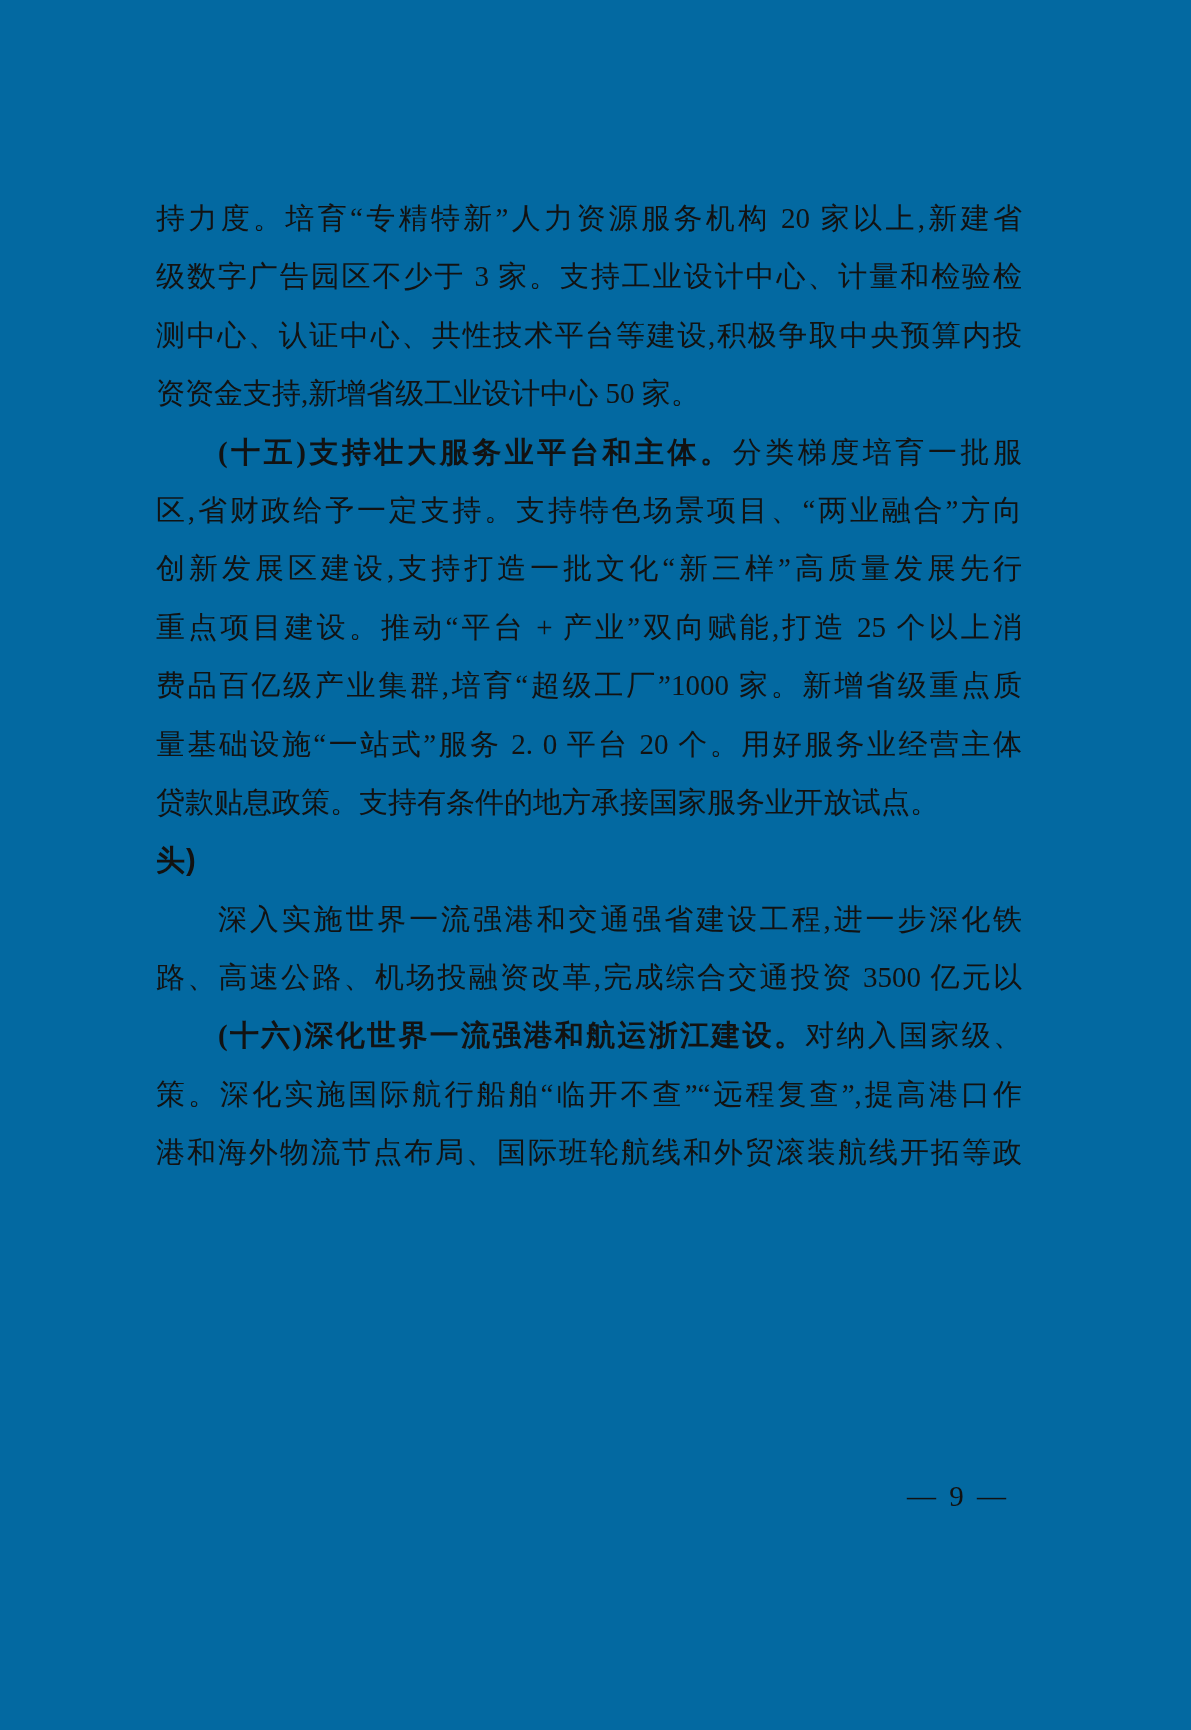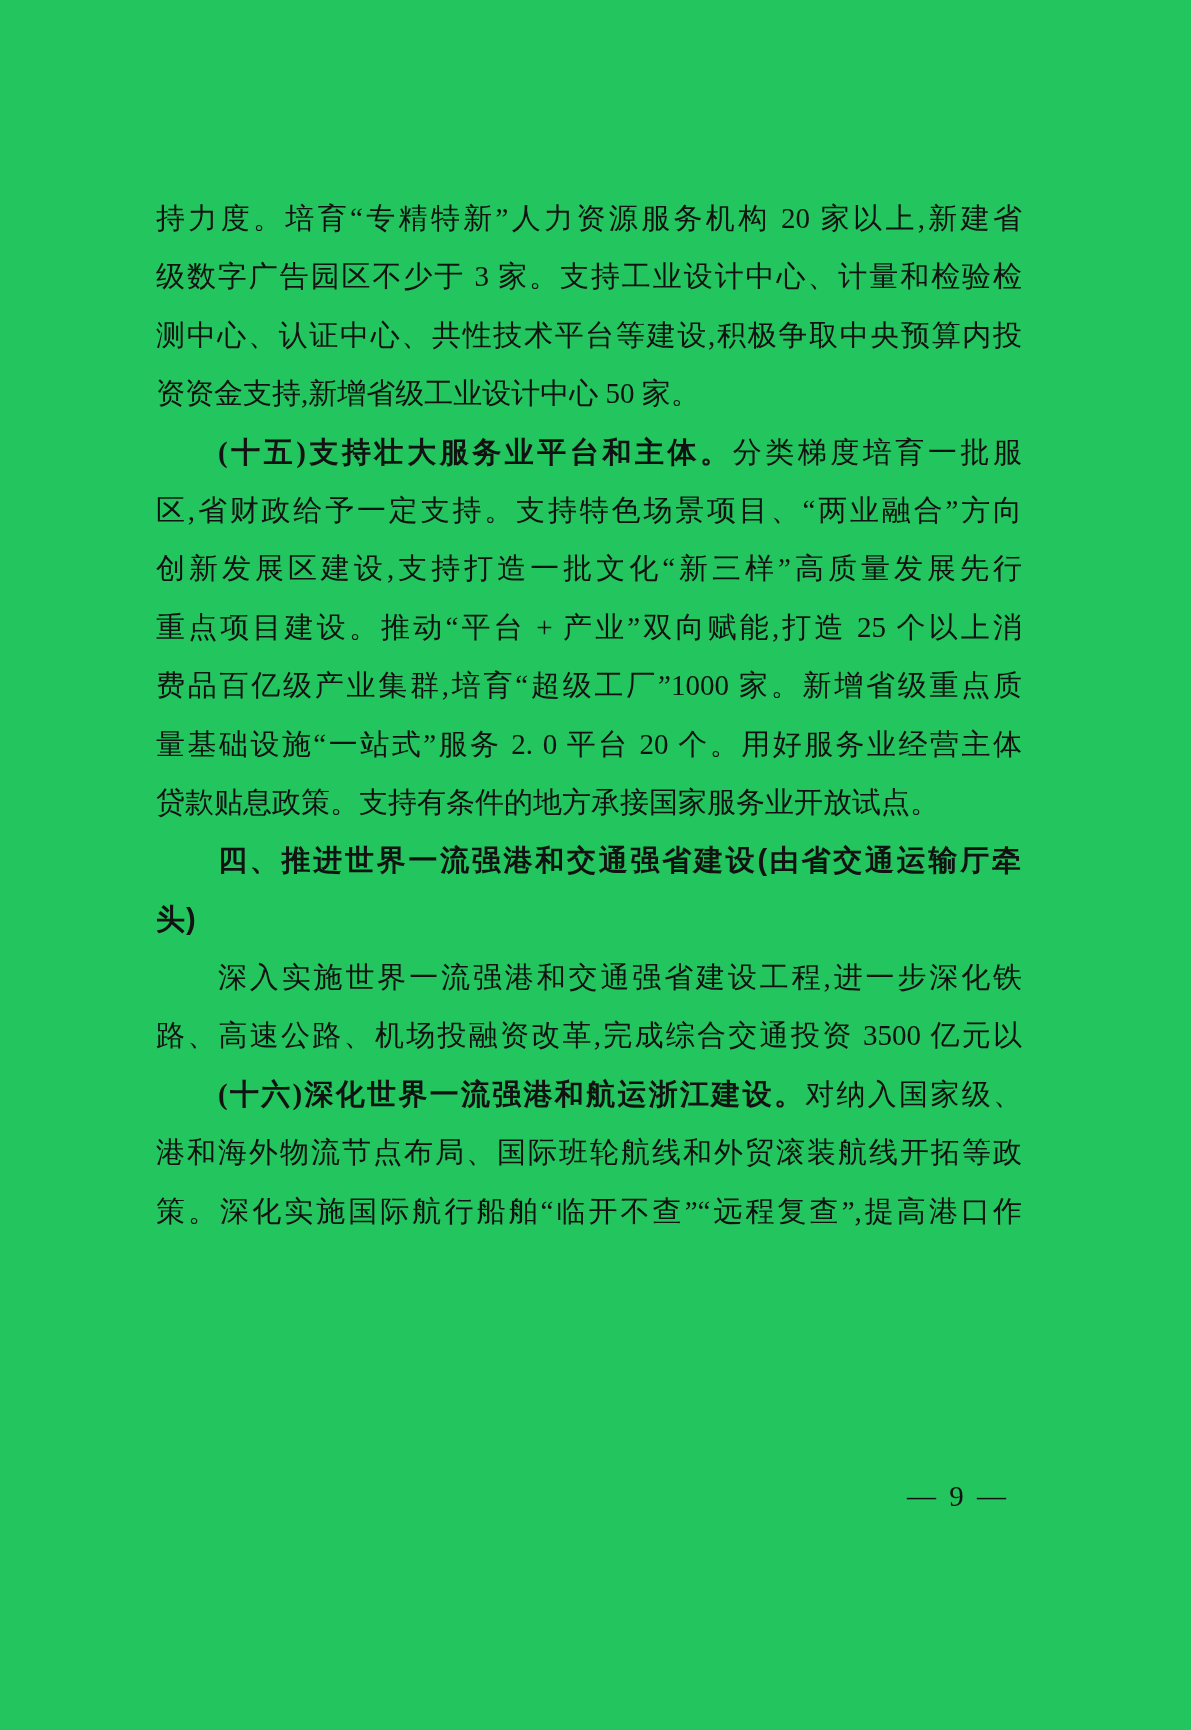--- a/index.html
+++ b/index.html
@@ -1,19 +1,19 @@
 <!DOCTYPE html>
 <html><head>
 <meta charset="utf-8">
 <style>
   html,body{margin:0;padding:0;background:#ffffff;}
   .page{
     position:relative;
     width:1191px;height:1730px;
-    background:#22c55e;
+    background:#0369a1;
     overflow:hidden;
     font-family:"Liberation Serif","DejaVu Serif",serif;
     color:#121212;
   }
   .text-block{
     position:absolute;
     left:156px;top:189px;width:866px;
   }
   .line{
     font-size:29px;
@@ -56,22 +56,21 @@
       <div class="line"><span>级数字广告园区不少于 3 家。支持工业设计中心、计量和检验检</span></div>
       <div class="line"><span>测中心、认证中心、共性技术平台等建设,积极争取中央预算内投</span></div>
       <div class="line para-end"><span>资资金支持,新增省级工业设计中心 50 家。</span></div>
       <div class="line indent"><span class="b">(十五)支持壮大服务业平台和主体。</span><span>分类梯度培育一批服</span></div>
       <div class="line"><span>区,省财政给予一定支持。支持特色场景项目、“两业融合”方向</span></div>
       <div class="line"><span>创新发展区建设,支持打造一批文化“新三样”高质量发展先行</span></div>
       <div class="line"><span>重点项目建设。推动“平台 + 产业”双向赋能,打造 25 个以上消</span></div>
       <div class="line"><span>费品百亿级产业集群,培育“超级工厂”1000 家。新增省级重点质</span></div>
       <div class="line"><span>量基础设施“一站式”服务 2. 0 平台 20 个。用好服务业经营主体</span></div>
       <div class="line para-end"><span>贷款贴息政策。支持有条件的地方承接国家服务业开放试点。</span></div>
-      <div class="line indent hei"><span class="b">四、推进世界一流强港和交通强省建设(由省交通运输厅牵</span></div>
       <div class="line para-end hei"><span class="b">头)</span></div>
       <div class="line indent"><span>深入实施世界一流强港和交通强省建设工程,进一步深化铁</span></div>
       <div class="line"><span>路、高速公路、机场投融资改革,完成综合交通投资 3500 亿元以</span></div>
       <div class="line indent"><span class="b">(十六)深化世界一流强港和航运浙江建设。</span><span>对纳入国家级、</span></div>
+      <div class="line"><span>策。深化实施国际航行船舶“临开不查”“远程复查”,提高港口作</span></div>
       <div class="line"><span>港和海外物流节点布局、国际班轮航线和外贸滚装航线开拓等政</span></div>
-      <div class="line"><span>策。深化实施国际航行船舶“临开不查”“远程复查”,提高港口作</span></div>
     </div>
   <div class="page-number">— 9 —</div>
 </div>
 
 </body></html>

